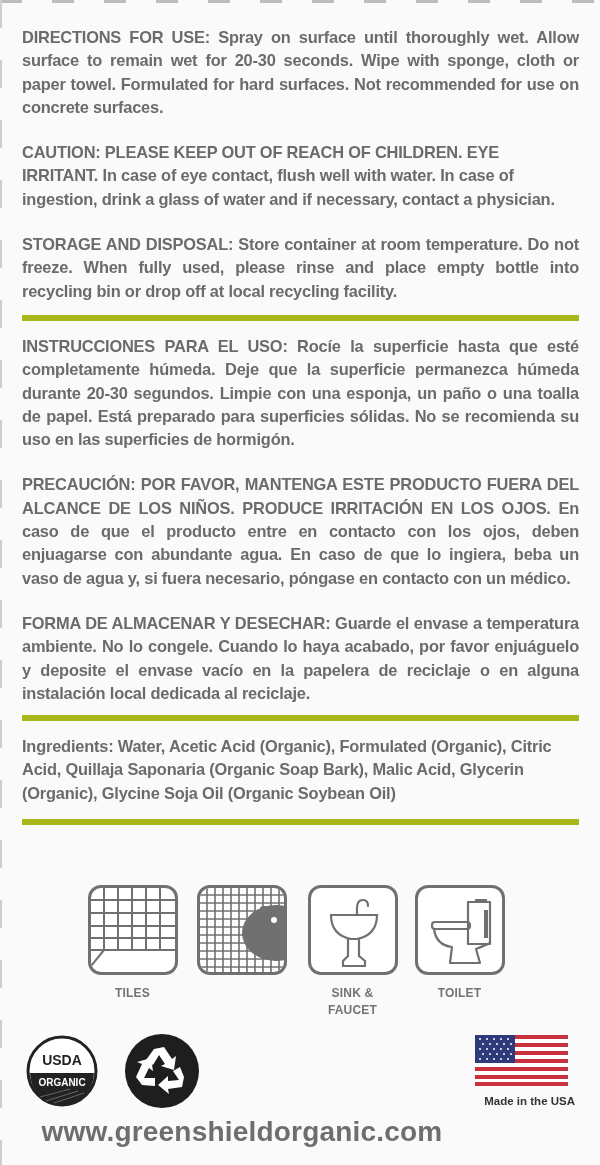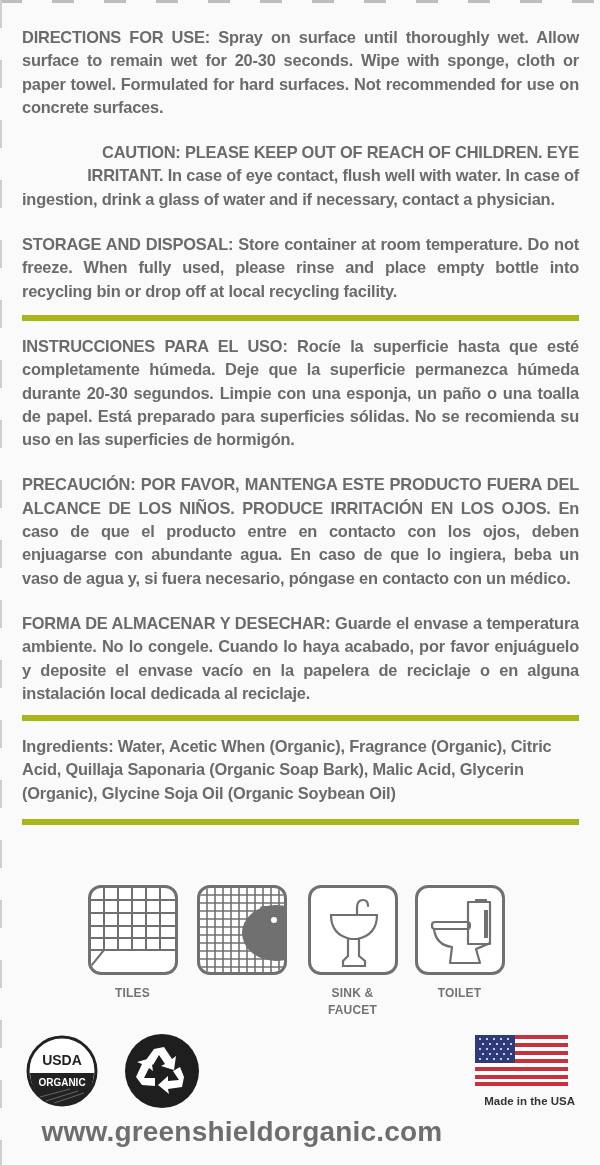--- a/index.html
+++ b/index.html
@@ -31,41 +31,41 @@
 <body>
 
 <div class="dash-top"></div>
 <div class="dash-left"></div>
 
 <div class="content">
   <p class="para">
     <span>DIRECTIONS FOR USE:</span><span> Spray on surface until thoroughly wet. Allow surface to remain wet for 20-30 seconds. Wipe with sponge, cloth or paper towel. Formulated for hard surfaces. Not recommended for use on concrete surfaces.</span>
   </p>
   <div class="gap"></div>
-  <p class="para" style="text-align:right;">
+  <p class="para" style="text-align:left;">
     <span>CAUTION: PLEASE KEEP OUT OF REACH OF CHILDREN. EYE IRRITANT.</span><span> In case of eye contact, flush well with water. In case of ingestion, drink a glass of water and if necessary, contact a physician.</span>
   </p>
   <div class="gap"></div>
   <p class="para">
     <span>STORAGE AND DISPOSAL:</span><span>  Store container at room temperature. Do not freeze. When fully used, please rinse and place empty bottle into recycling bin or drop off at local recycling facility.</span>
   </p>
   <div class="sep"></div>
   <p class="para">
     <span>INSTRUCCIONES PARA EL USO:</span><span> Rocíe la superficie hasta que esté completamente húmeda. Deje que la superficie permanezca húmeda durante 20-30 segundos. Limpie con una esponja, un paño o una toalla de papel.  Está preparado para superficies sólidas. No se recomienda su uso en las superficies de hormigón.</span>
   </p>
   <div class="gap"></div>
   <p class="para">
     <span>PRECAUCIÓN: POR FAVOR, MANTENGA ESTE PRODUCTO FUERA DEL ALCANCE DE LOS NIÑOS. PRODUCE IRRITACIÓN EN LOS OJOS.</span><span> En caso de que el producto entre en contacto con los ojos, deben enjuagarse con abundante agua. En caso de que lo ingiera, beba un vaso de agua y, si fuera necesario, póngase en contacto con un médico.</span>
   </p>
   <div class="gap"></div>
   <p class="para">
     <span>FORMA DE ALMACENAR Y DESECHAR:</span><span> Guarde el envase a temperatura ambiente. No lo congele. Cuando lo haya acabado, por favor enjuáguelo y deposite el envase vacío en la papelera de reciclaje o en alguna instalación local dedicada al reciclaje.</span>
   </p>
   <div class="sep" style="margin-top:10px;"></div>
-  <p class="para" style="text-align:left;">Ingredients: Water, Acetic When (Organic), Fragrance (Organic), Citric Acid, Quillaja Saponaria (Organic Soap Bark), Malic Acid, Glycerin (Organic), Glycine Soja Oil (Organic Soybean Oil)</p>
+  <p class="para" style="text-align:left;">Ingredients: Water, Acetic Acid (Organic), Formulated (Organic), Citric Acid, Quillaja Saponaria (Organic Soap Bark), Malic Acid, Glycerin (Organic), Glycine Soja Oil (Organic Soybean Oil)</p>
   <div class="sep" style="margin-top:14px;"></div>
 </div>
 
 <div class="icons">
   <div class="icon-item" style="left:85px;width:95px;">
     <div class="icon-box">
       <svg width="84" height="84" viewBox="0 0 84 84">
         <g stroke="#707070" stroke-width="2" fill="none">
           <line x1="13" y1="0" x2="13" y2="62"></line>
             <line x1="27" y1="0" x2="27" y2="62"></line>

